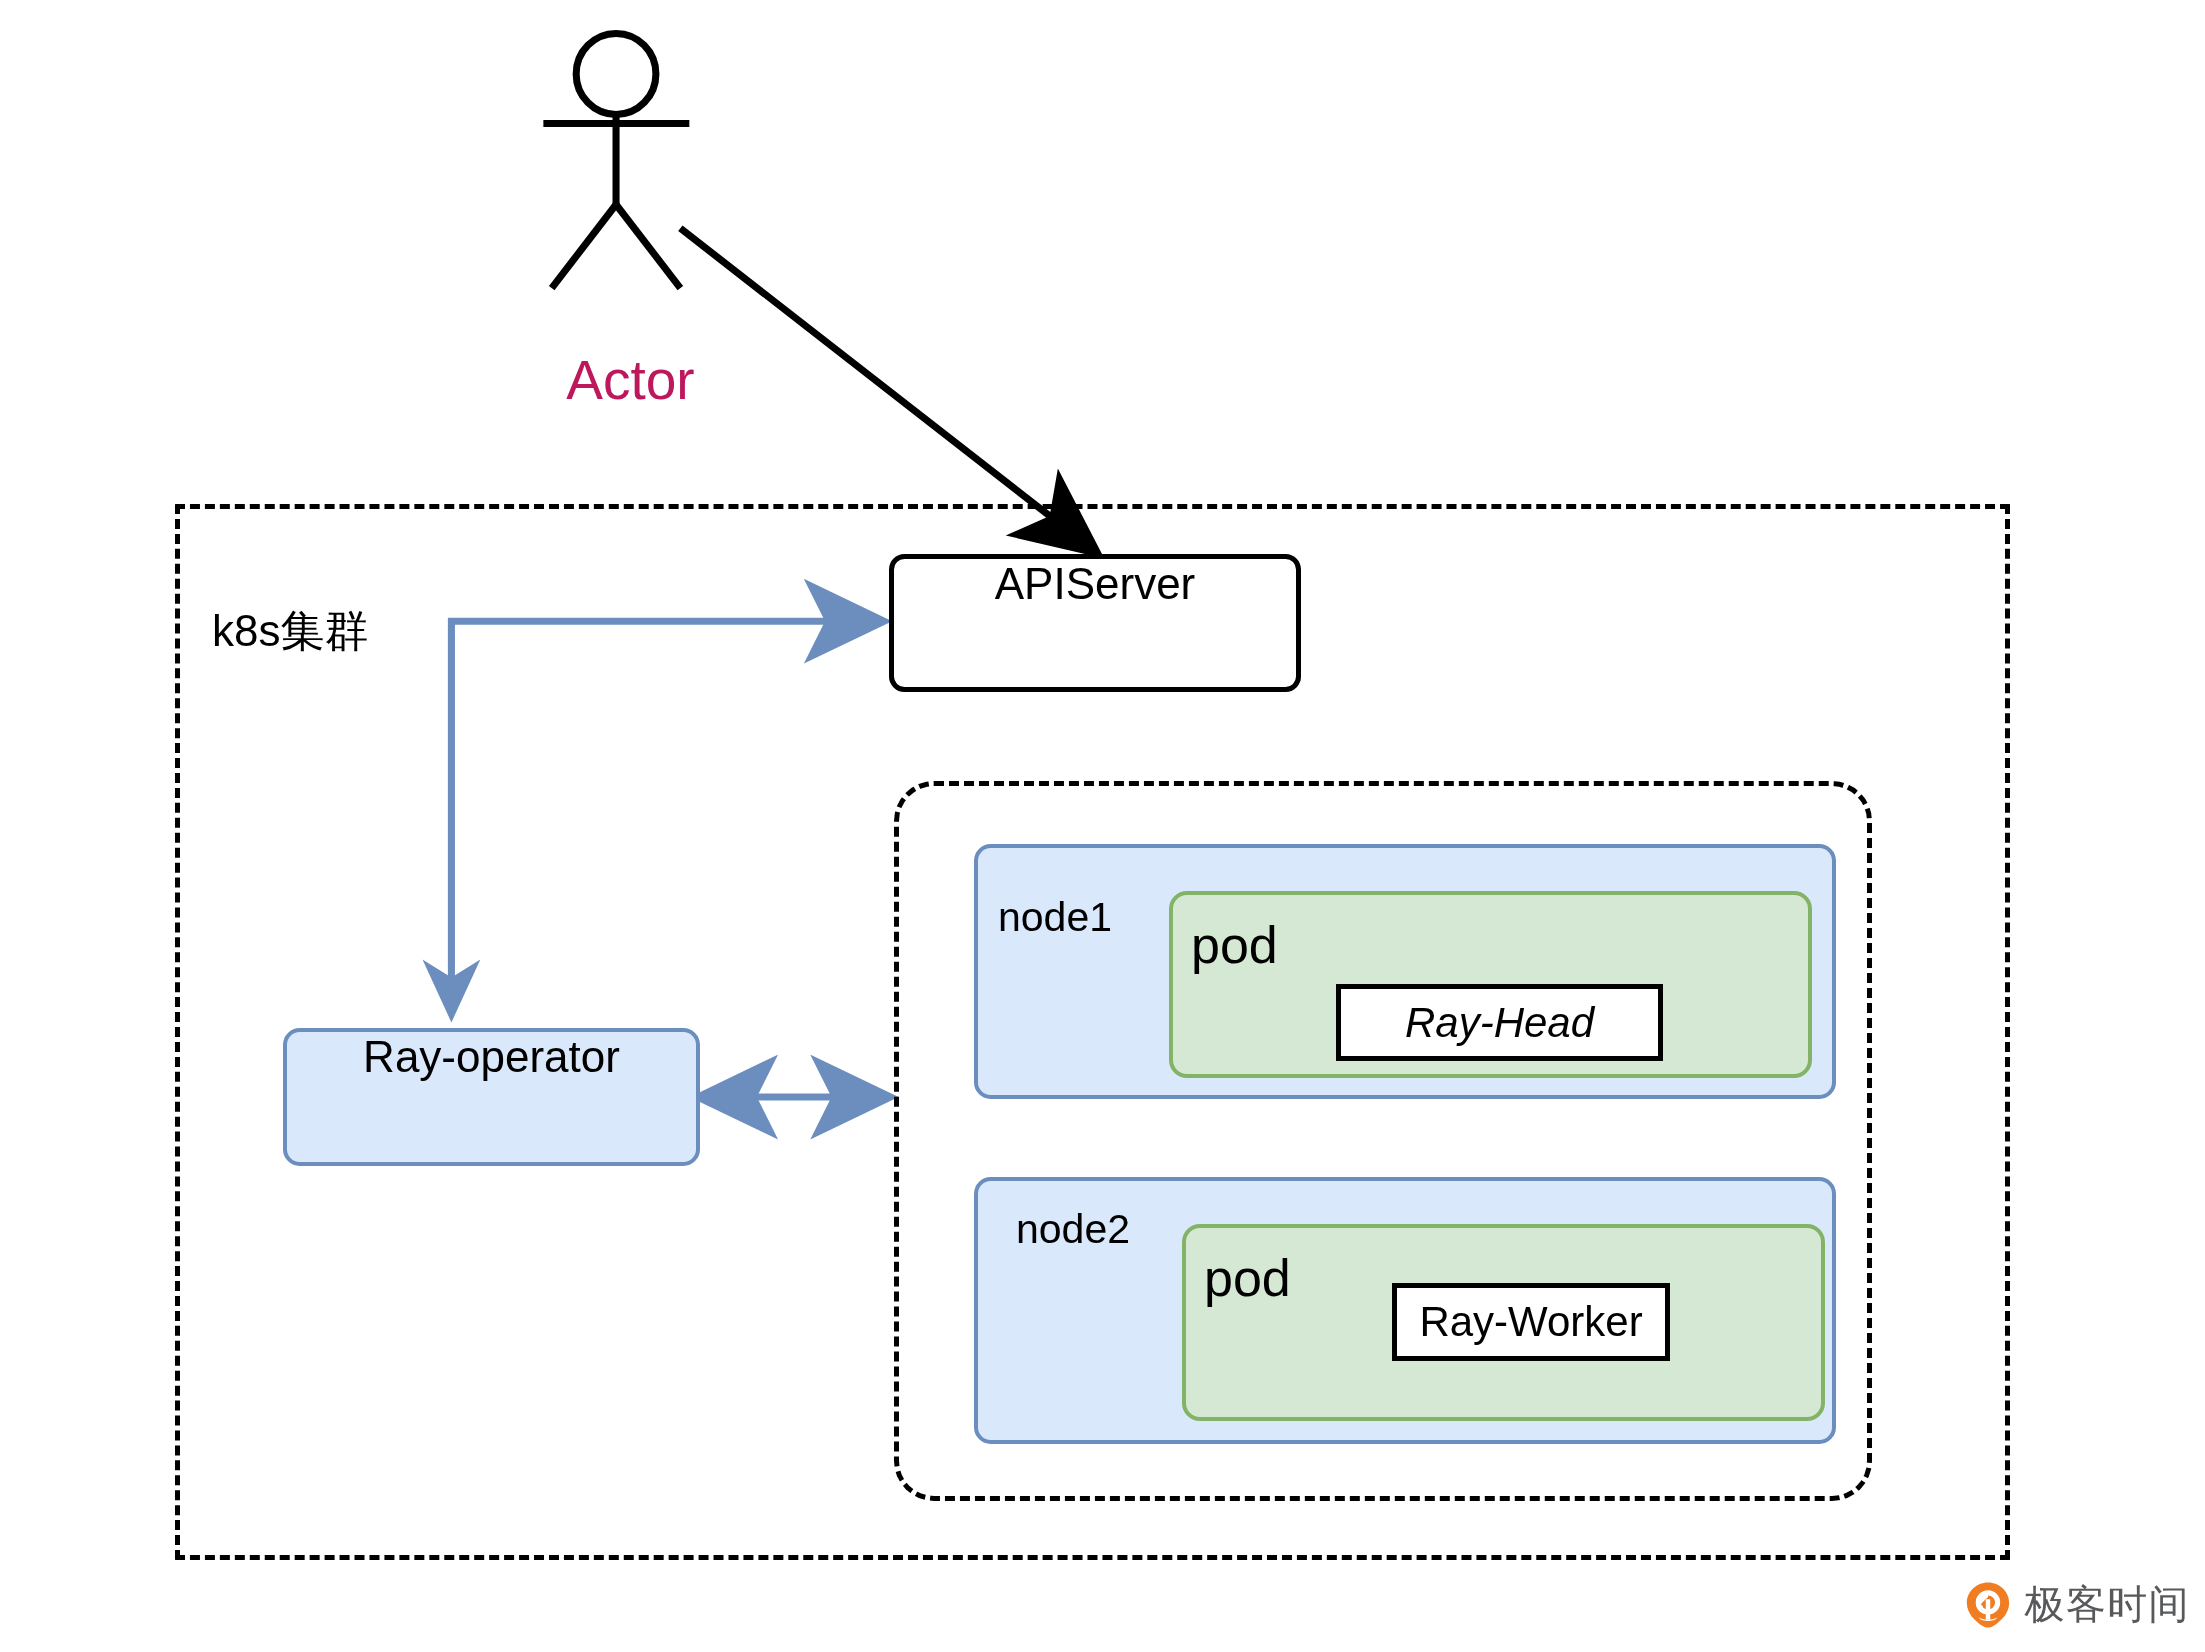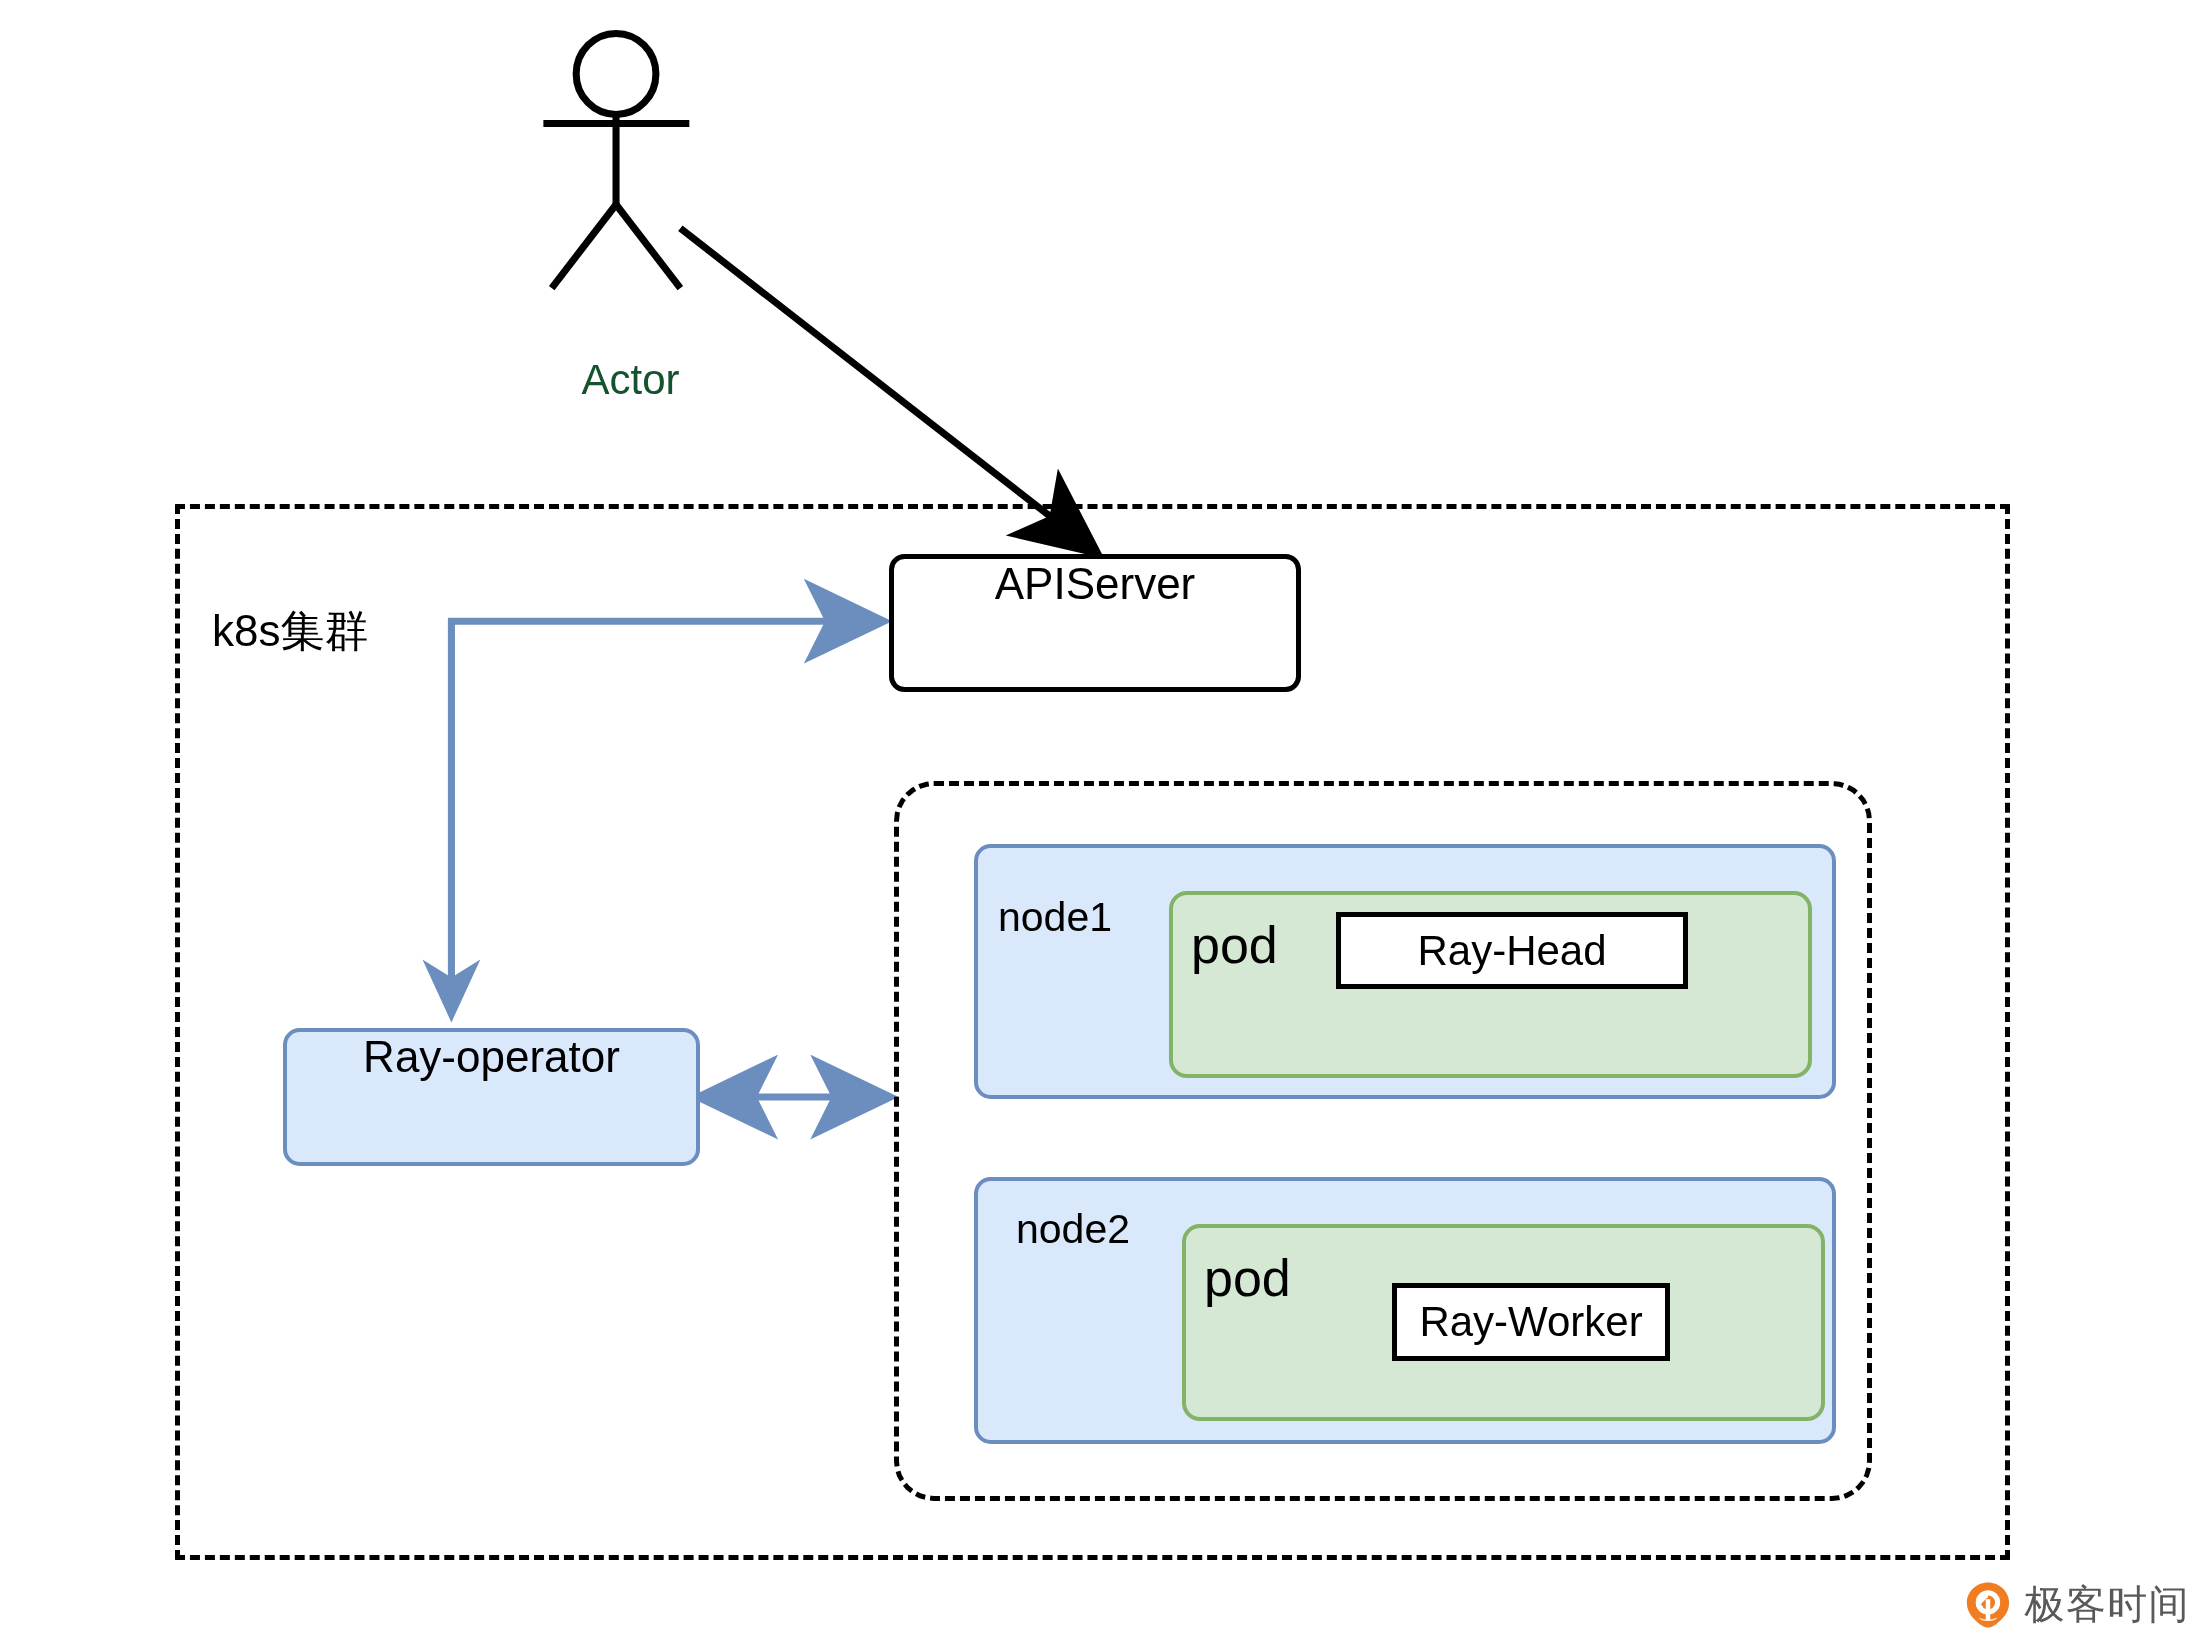--- a/index.html
+++ b/index.html
@@ -5,21 +5,21 @@
   html,body{margin:0;padding:0;background:#ffffff;}
   body{width:2205px;height:1652px;position:relative;overflow:hidden;
        font-family:"Liberation Sans","DejaVu Sans",sans-serif;color:#000;}
   .canvas{position:absolute;left:0;top:0;width:2205px;height:1652px;}
   svg.layer{position:absolute;left:0;top:0;width:2205px;height:1652px;overflow:visible;}
 
   .box{position:absolute;box-sizing:border-box;display:flex;align-items:flex-start;justify-content:center;}
 
   
   #actor-label{position:absolute;left:502px;top:351px;width:257px;height:58px;
-    display:flex;align-items:center;justify-content:center;font-size:42px;color:#14532d;}
+    display:flex;align-items:center;justify-content:center;font-size:55px;color:#be185d;}
 
   
   #k8s-cluster{position:absolute;left:175px;top:504px;width:1835px;height:1056px;
     border:5.8px dashed #000;box-sizing:border-box;border-radius:1.3px;}
   #k8s-cluster-label{position:absolute;left:212px;top:596px;height:71px;
     display:flex;align-items:center;font-size:44px;color:#000;white-space:nowrap;}
 
   
   #apiserver-box{left:889px;top:554px;width:412px;height:138px;
     background:#ffffff;border:5.8px solid #000;border-radius:15.4px;font-size:44px;}
@@ -49,21 +49,21 @@
   #pod2-box{left:1182px;top:1224px;width:643px;height:197px;}
 
   .pod-label{position:absolute;font-size:52px;color:#000;white-space:nowrap;}
   #pod1-label{left:1191px;top:915px;}
   #pod2-label{left:1204px;top:1248px;}
 
   
   .leaf-box{position:absolute;background:#ffffff;border:5.1px solid #000;
     box-sizing:border-box;display:flex;align-items:center;justify-content:center;
     font-size:42px;color:#000;white-space:nowrap;}
-  #ray-head-box{left:1336px;top:912px;width:352px;height:77px;}
+  #ray-head-box{left:1336px;top:984px;width:327px;height:77px;font-style:italic;}
   #ray-worker-box{left:1392px;top:1283px;width:278px;height:78px;}
 
   
   #watermark{position:absolute;left:1963px;top:1577px;display:flex;align-items:center;gap:11.6px;}
   #watermark-text{font-size:40px;color:#58595b;letter-spacing:1.3px;white-space:nowrap;
     font-family:"DejaVu Sans","Liberation Sans",sans-serif;}
 </style>
 </head>
 <body>
 

